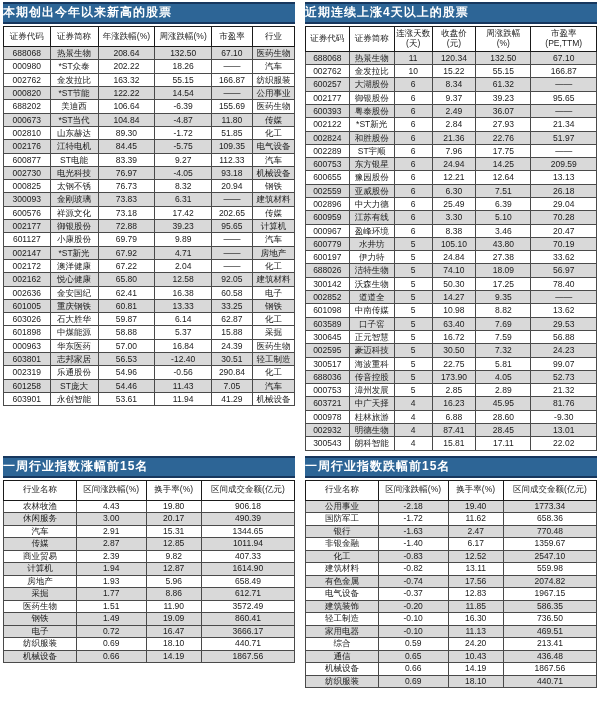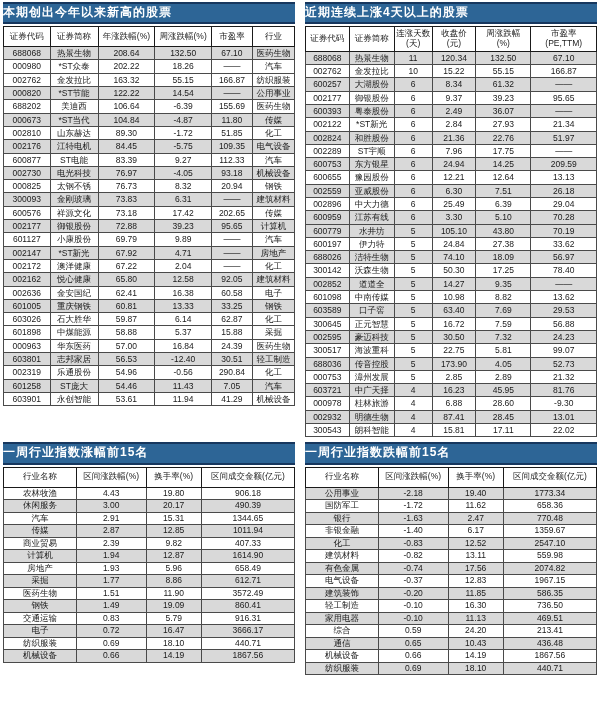--- a/index.html
+++ b/index.html
@@ -413,20 +413,28 @@
               <td>29.04</td>
             </tr>
             <tr class="shade">
               <td>600959</td>
               <td>江苏有线</td>
               <td>6</td>
               <td>3.30</td>
               <td>5.10</td>
               <td>70.28</td>
             </tr>
+            <tr>
+              <td>000967</td>
+              <td>盈峰环境</td>
+              <td>6</td>
+              <td>8.38</td>
+              <td>3.46</td>
+              <td>20.47</td>
+            </tr>
             <tr class="shade">
               <td>600779</td>
               <td>水井坊</td>
               <td>5</td>
               <td>105.10</td>
               <td>43.80</td>
               <td>70.19</td>
             </tr>
             <tr>
               <td>600197</td>
@@ -625,26 +633,20 @@
               <td>1.51</td>
               <td>11.90</td>
               <td>3572.49</td>
             </tr>
             <tr class="shade">
               <td>钢铁</td>
               <td>1.49</td>
               <td>19.09</td>
               <td>860.41</td>
             </tr>
-            <tr>
-              <td>交通运输</td>
-              <td>0.83</td>
-              <td>5.79</td>
-              <td>916.31</td>
-            </tr>
             <tr class="shade">
               <td>电子</td>
               <td>0.72</td>
               <td>16.47</td>
               <td>3666.17</td>
             </tr>
             <tr>
               <td>纺织服装</td>
               <td>0.69</td>
               <td>18.10</td>

